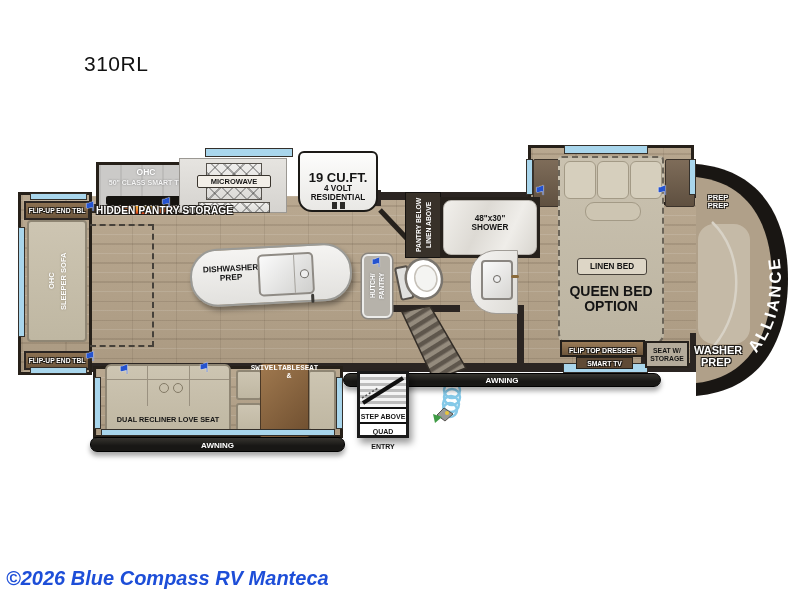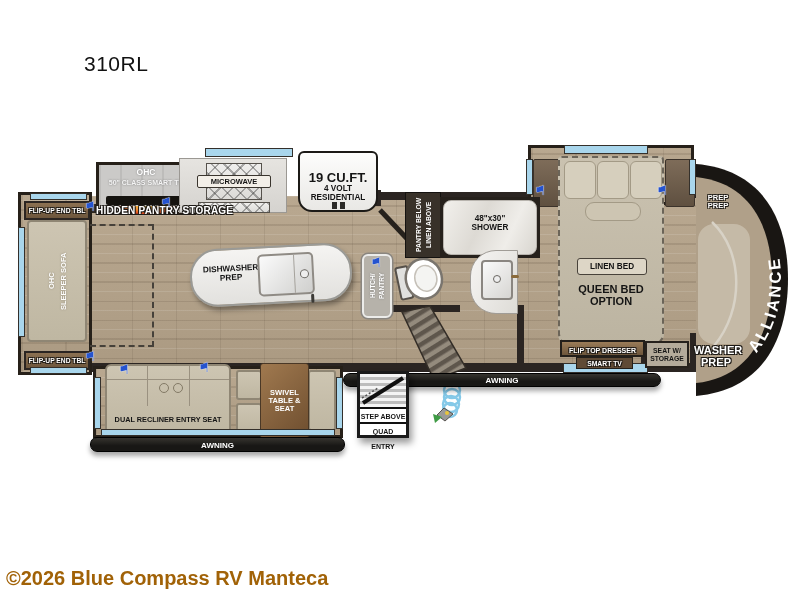--- a/index.html
+++ b/index.html
@@ -29,21 +29,21 @@
        border-radius:7px;color:#fff;font-weight:bold;text-align:center;
        box-shadow:0 4px 5px rgba(0,0,0,.35);box-sizing:border-box;}
   .beige{background:linear-gradient(180deg,#cdc5b2,#bfb7a2);border:2px solid #8f8674;box-sizing:border-box;}
 </style>
 </head>
 <body>
 
 <div class="canvas">
 
   <div class="abs" style="left:84px;top:52px;font-size:21px;color:#111;letter-spacing:.5px;">310RL</div>
-  <div class="abs" style="left:6px;top:567px;font-size:20px;font-weight:bold;color:#a16207;">©2026 Blue Compass RV Manteca</div>
+  <div class="abs" style="left:6px;top:567px;font-size:20px;font-weight:bold;font-style:italic;color:#1d4ed8;">©2026 Blue Compass RV Manteca</div>
 
   <div class="abs floor" style="left:88px;top:196px;width:618px;height:172px;"></div>
 
   <div class="abs wall" style="left:88px;top:204px;width:12px;height:9px;"></div>
   <div class="abs wall" style="left:374px;top:192px;width:158px;height:8px;"></div>
   <div class="abs wall" style="left:690px;top:189px;width:18px;height:9px;"></div>
   <div class="abs wall" style="left:88px;top:363px;width:618px;height:9px;"></div>
   <div class="abs wall" style="left:372px;top:190px;width:9px;height:16px;"></div>
 
   <div class="abs wall" style="left:517px;top:197px;width:7px;height:60px;"></div>
@@ -72,27 +72,27 @@
                 background:linear-gradient(180deg,#8c7152,#6d563c);border:2px solid #2b2522;">FLIP-UP END TBL</div>
   </div>
 
   <div class="abs floor slide" style="left:93px;top:366px;width:250px;height:72px;">
     <div class="abs beige" style="left:9px;top:-5px;width:126px;height:71px;border-radius:6px;">
       <div class="abs" style="left:0;top:13px;width:100%;height:0;border-top:1.5px solid #9a9180;"></div>
       <div class="abs" style="left:40px;top:0;width:0;height:40px;border-left:1.5px solid #9a9180;"></div>
       <div class="abs" style="left:82px;top:0;width:0;height:40px;border-left:1.5px solid #9a9180;"></div>
       <div class="abs" style="left:52px;top:17px;width:8px;height:8px;border:1.5px solid #837a66;border-radius:50%;"></div>
       <div class="abs" style="left:66px;top:17px;width:8px;height:8px;border:1.5px solid #837a66;border-radius:50%;"></div>
-      <div class="abs lbl" style="left:0;top:50px;width:100%;font-size:7.3px;">DUAL RECLINER ENTRY SEAT</div>
+      <div class="abs lbl" style="left:0;top:50px;width:100%;font-size:7.3px;">DUAL RECLINER LOVE SEAT</div>
     </div>
     <div class="abs beige" style="left:140px;top:1px;width:26px;height:30px;border-radius:3px;"></div>
     <div class="abs beige" style="left:140px;top:34px;width:26px;height:29px;border-radius:3px;"></div>
     <div class="abs beige" style="left:212px;top:1px;width:28px;height:61px;border-radius:3px;"></div>
     <div class="abs" style="left:164px;top:-6px;width:47px;height:74px;background:linear-gradient(135deg,#a0794f,#6e4e2f);
-                border:1.5px solid #4a3826;border-radius:3px;display:flex;flex-direction:column;justify-content:center;">
+                border:1.5px solid #4a3826;border-radius:3px;display:flex;flex-direction:row;justify-content:center;font-family:Liberation Mono, monospace;">
       <div class="lbl" style="font-size:7.5px;color:#fff;">SWIVEL</div>
       <div class="lbl" style="font-size:7.5px;color:#fff;">TABLE &amp;</div>
       <div class="lbl" style="font-size:7.5px;color:#fff;">SEAT</div>
     </div>
   </div>
 
   <div class="abs floor slide" style="left:528px;top:145px;width:166px;height:60px;">
     <div class="abs" style="left:2px;top:11px;width:28px;height:46px;background:linear-gradient(180deg,#7e6c59,#5f5040);border:1.5px solid #3b322a;border-radius:2px;"></div>
     <div class="abs" style="left:134px;top:11px;width:28px;height:46px;background:linear-gradient(180deg,#7e6c59,#5f5040);border:1.5px solid #3b322a;border-radius:2px;"></div>
   </div>
@@ -199,21 +199,21 @@
     <div class="abs" style="left:40px;top:24px;width:8px;height:3px;background:#8a6a3a;border-radius:2px;"></div>
   </div>
 
   <div class="abs" style="left:558px;top:156px;width:106px;height:190px;background:linear-gradient(180deg,#cac2b0,#bcb4a1);
               border:2px dashed #6b6458;border-radius:4px 4px 12px 12px;box-sizing:border-box;">
     <div class="abs" style="left:4px;top:3px;width:30px;height:36px;background:#d6cfbd;border:1.5px solid #a39a86;border-radius:6px;"></div>
     <div class="abs" style="left:37px;top:3px;width:30px;height:36px;background:#d6cfbd;border:1.5px solid #a39a86;border-radius:6px;"></div>
     <div class="abs" style="left:70px;top:3px;width:30px;height:36px;background:#d6cfbd;border:1.5px solid #a39a86;border-radius:6px;"></div>
     <div class="abs" style="left:25px;top:44px;width:54px;height:17px;background:#cdc5b2;border:1.5px solid #a39a86;border-radius:9px;"></div>
     <div class="abs lbl" style="left:17px;top:100px;width:68px;height:15px;line-height:15px;font-size:8.2px;background:#ddd6c6;border:1.5px solid #48423a;border-radius:3px;">LINEN BED</div>
-    <div class="abs lbl" style="left:0;top:126px;width:100%;font-size:11px;">
+    <div class="abs lbl" style="left:0;top:126px;width:100%;font-size:14px;">
       <div>QUEEN BED</div>
       <div>OPTION</div>
     </div>
   </div>
 
   <div class="abs lblw" style="left:560px;top:340px;width:85px;height:17px;line-height:17px;font-size:7px;
               background:linear-gradient(180deg,#9a7c58,#6d563c);border:2px solid #231f1a;box-sizing:border-box;">FLIP TOP DRESSER</div>
   <div class="abs lblw" style="left:576px;top:357px;width:57px;height:12px;line-height:12px;font-size:6.8px;
               background:#5f4a35;border:1.5px solid #231f1a;box-sizing:border-box;">SMART TV</div>
   <div class="abs" style="left:645px;top:341px;width:44px;height:27px;background:#b4ab9b;border:2px solid #26211c;box-sizing:border-box;

